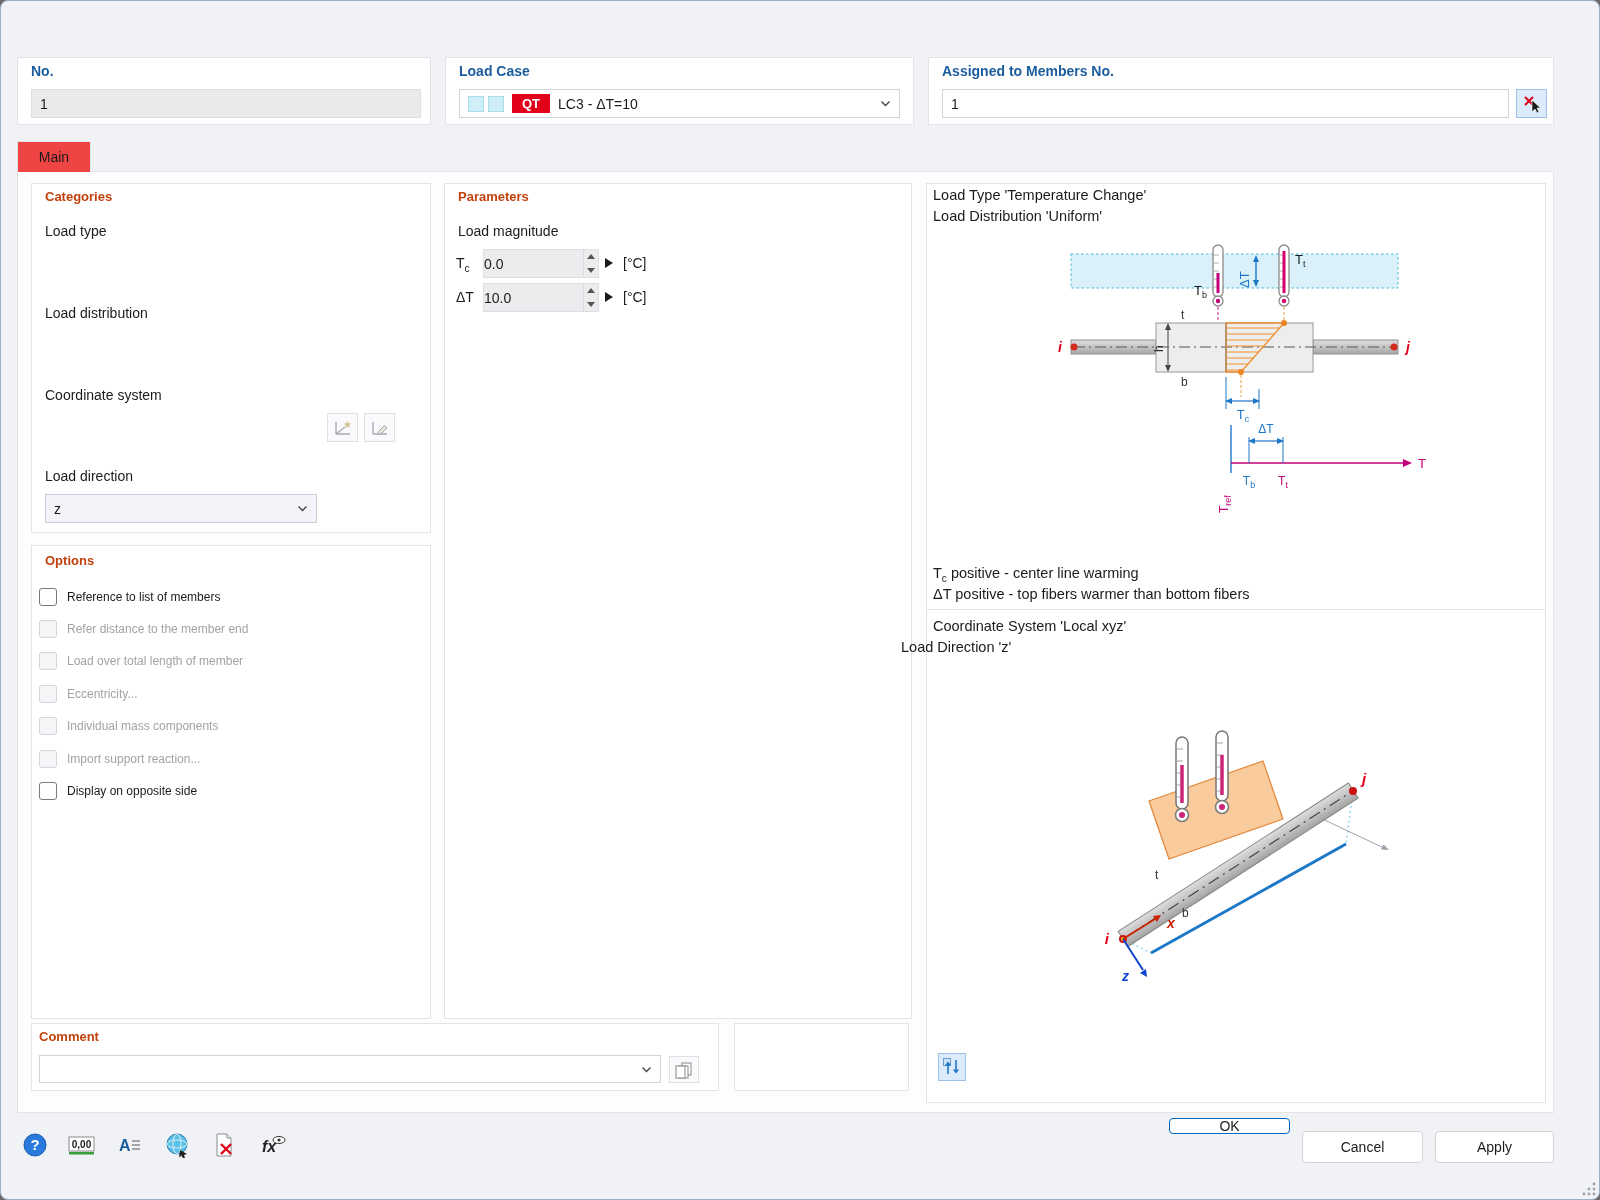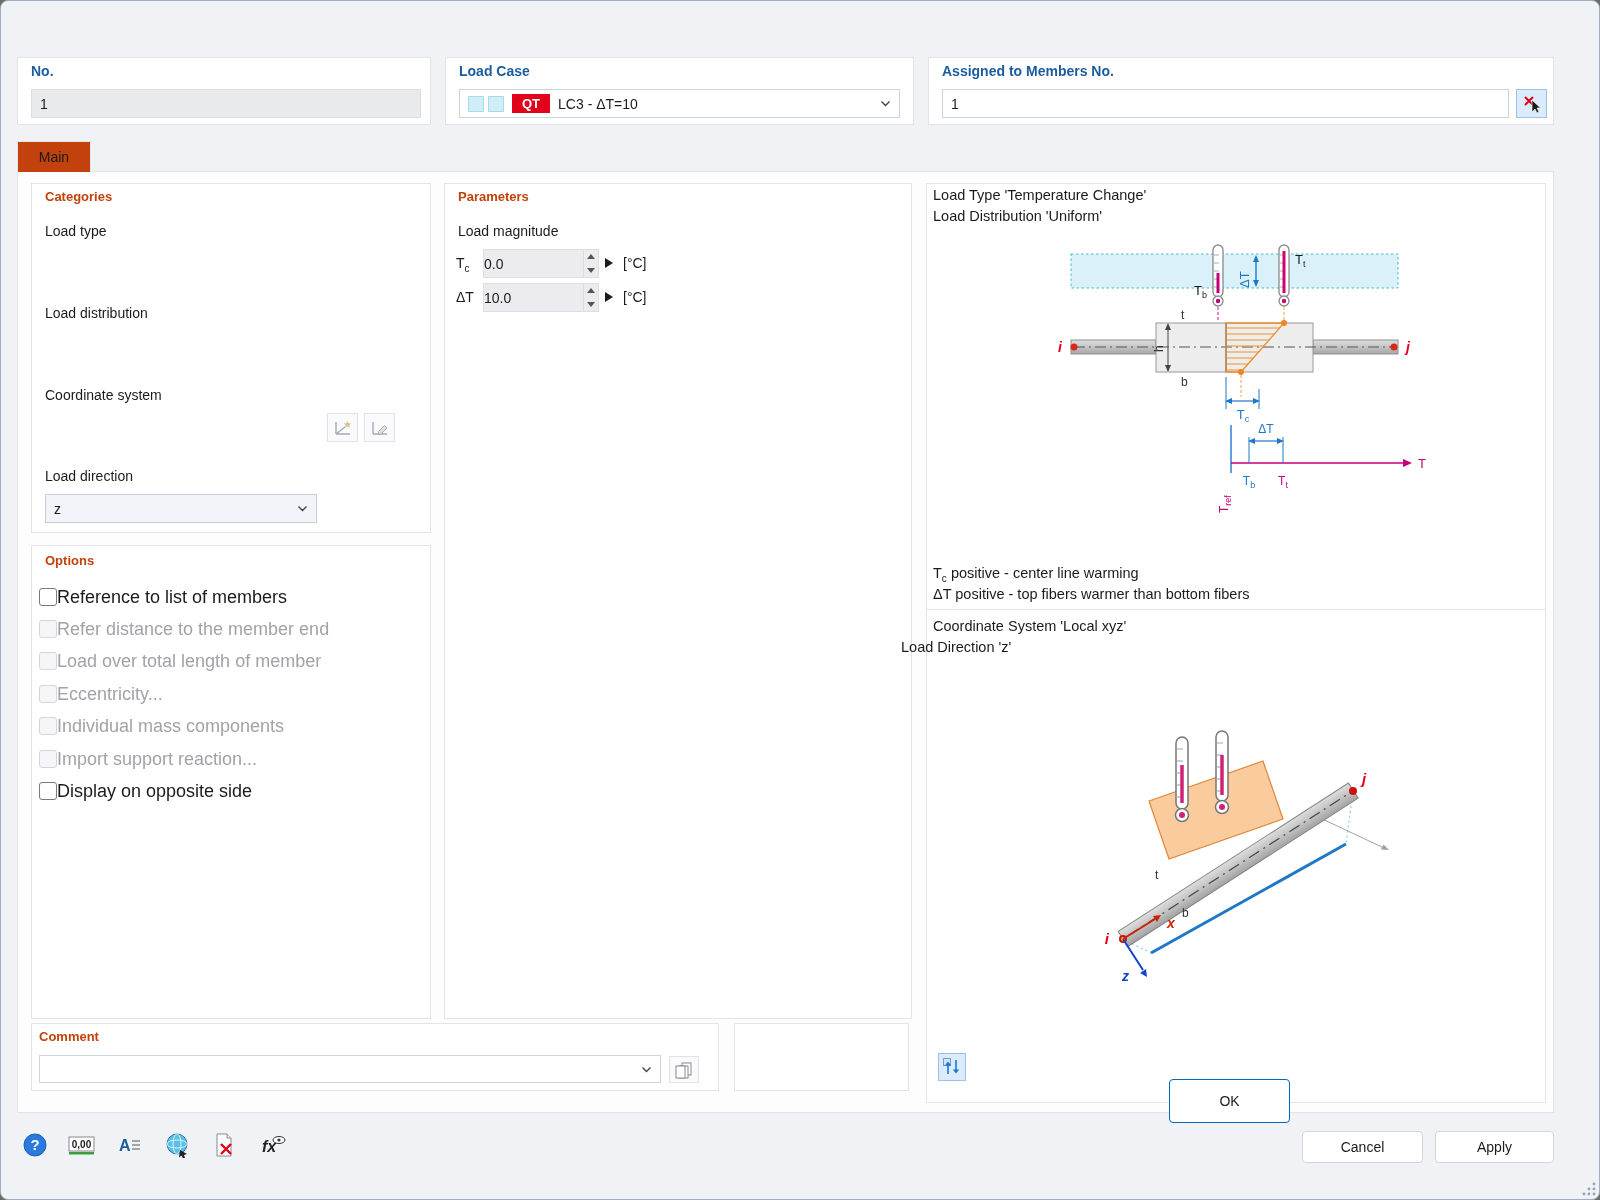--- a/index.html
+++ b/index.html
@@ -20,25 +20,25 @@
 .combo{position:absolute;border:1px solid #c9cdd8;background:#f3f4f9;display:flex;align-items:center;padding:0 8px;font-size:14px;cursor:default}
 .combo.white{background:#fff;border-color:#cfd3dc}
 .combo.focus{background:#eef0fa;border-color:#bcc0da;border-bottom:2px solid #4553a8}
 .combo .txt{flex:1 1 auto;white-space:nowrap;overflow:hidden}
 .chev{flex:0 0 auto;margin-left:6px}
 .sw{width:16px;height:16px;margin-right:4px;flex:0 0 auto}
 .sw16{width:16px;height:16px;margin-right:8px;flex:0 0 auto}
 .badge{background:#e2001a;color:#fff;font-weight:700;font-size:13px;padding:2px 10px;margin:0 8px 0 4px;flex:0 0 auto}
 .minibtn{position:absolute;background:#fafafc;border:1px solid #e0e1e6;display:flex;align-items:center;justify-content:center}
 .bluebtn{background:#dcebfb;border:1px solid #9dc1e8}
-.tab{position:absolute;background:#c2410c;border:1px solid #e3e4e9;border-bottom:none;display:flex;align-items:center;justify-content:center;z-index:3;font-size:14px}
+.tab{position:absolute;background:#ef4444;border:1px solid #e3e4e9;border-bottom:none;display:flex;align-items:center;justify-content:center;z-index:3;font-size:14px}
 .mainpanel{position:absolute;background:#fdfdfe;border:1px solid #e3e4e9}
 .cbrow{position:absolute;display:flex;align-items:center;height:24px}
 .cb{width:18px;height:18px;border:1px solid #7a7a80;border-radius:3px;background:#fff;flex:0 0 auto}
-.cbrow .lbl{font-size:18px}
+.cbrow .lbl{margin-left:10px;font-size:12px}
 .cbrow.dis .cb{border-color:#d4d4da;background:#f6f6f9}
 .cbrow.dis .lbl{color:#a2a2a8}
 .numbox{position:absolute;background:#ececef;border:1px solid #dfdfe3;display:flex}
 .numval{flex:1;min-width:0;border:none;background:transparent;font-size:14px;font-family:inherit;padding-right:4px;color:#1b1b1b}
 .spincol{width:15px;border-left:1px solid #dcdce0;display:flex;flex-direction:column}
 .spin{flex:1;display:flex;align-items:center;justify-content:center}
 .tri-up{width:0;height:0;border-left:4px solid transparent;border-right:4px solid transparent;border-bottom:5px solid #555}
 .tri-down{width:0;height:0;border-left:4px solid transparent;border-right:4px solid transparent;border-top:5px solid #555}
 .tri-right{position:absolute;width:0;height:0;border-top:5px solid transparent;border-bottom:5px solid transparent;border-left:8px solid #1b1b1b}
 .ptext{position:absolute;font-size:14.5px;color:#1b1b1b}
@@ -417,21 +417,21 @@
     </svg>
   </div>
   <div class="toolbtn" style="left:258px;top:1130px">
     <svg width="28" height="26" viewBox="0 0 28 26">
       <text x="3" y="20" font-size="16" font-weight="bold" font-style="italic" fill="#222">fx</text>
       <ellipse cx="20" cy="8" rx="6" ry="3.5" fill="#fff" stroke="#333"></ellipse>
       <circle cx="20" cy="8" r="1.6" fill="#333"></circle>
     </svg>
   </div>
 
-  <div class="btn primary" style="left:1168px;top:1078px;width:121px;height:44px">OK</div>
+  <div class="btn primary" style="left:1168px;top:1117px;width:121px;height:16px">OK</div>
   <div class="btn" style="left:1301px;top:1130px;width:121px;height:32px">Cancel</div>
   <div class="btn" style="left:1434px;top:1130px;width:119px;height:32px">Apply</div>
 
   <svg class="abs" style="left:1580px;top:1180px" width="16" height="16" viewBox="0 0 16 16">
     <g fill="#9aa2ae">
       <circle cx="13" cy="3" r="1.4"></circle>
         <circle cx="13" cy="8" r="1.4"></circle>
         <circle cx="13" cy="13" r="1.4"></circle>
       <circle cx="8" cy="8" r="1.4"></circle>
         <circle cx="8" cy="13" r="1.4"></circle>

